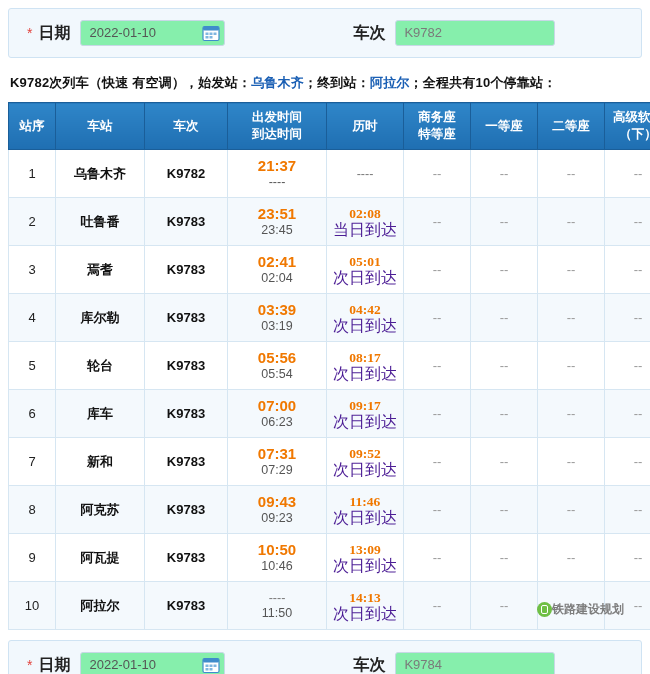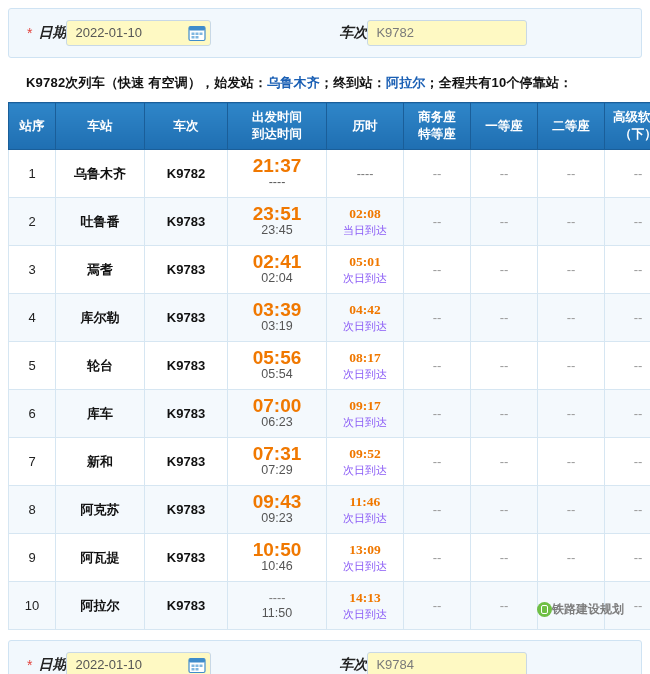--- a/index.html
+++ b/index.html
@@ -40,33 +40,33 @@
     display: flex;
     align-items: center;
     padding-left: 18px;
   }
   .req-star {
     color: #e2413b;
     font-size: 14px;
     margin-right: 6px;
   }
   .field-label {
-    font-size: 14px;
+    font-size: 16px;
     font-weight: bold;
     color: #222;
+    margin-right: 10px;
     white-space: nowrap;
-    font-style: italic;
   }
   .input-wrap {
     position: relative;
     display: inline-block;
   }
   .text-input {
     border: 1px solid #c8d8e6;
-    background: #fef9c3;
+    background: #86efac;
     height: 26px;
     line-height: 26px;
     border-radius: 3px;
     font-size: 13px;
     color: #555;
     padding: 0 28px 0 8px;
     box-sizing: border-box;
     font-family: "Liberation Sans", sans-serif;
     outline: none;
   }
@@ -85,21 +85,21 @@
     width: 18px;
     height: 18px;
     cursor: pointer;
   }
   .field-group.train {
     margin-left: 110px;
   }
 
   
   .summary {
-    margin: 16px 0 10px 26px;
+    margin: 16px 0 10px 10px;
     font-size: 13px;
     font-weight: bold;
     color: #111;
     letter-spacing: 0.2px;
   }
   .summary .hl {
     color: #1a5fb4;
   }
   .summary .normal {
     font-weight: bold;
@@ -143,38 +143,38 @@
   .c-seq { width: 42px; color: #222; }
   .c-station { width: 84px; font-weight: bold; color: #111; margin-top: 44px; }
   .c-train { width: 78px; font-weight: bold; color: #111; }
   .c-times { width: 94px; }
   .c-dur { width: 72px; }
   .c-seat { width: 62px; color: #999; }
 
   .t-dep {
     color: #f07800;
     font-weight: bold;
-    font-size: 19px;
+    font-size: 15px;
     line-height: 17px;
   }
   .t-arr {
     color: #555;
     font-size: 12.5px;
     line-height: 16px;
   }
   .d-val {
     color: #f07800;
     font-weight: bold;
     font-size: 13.5px;
     line-height: 17px;
     font-family: Liberation Serif, serif;
   }
   .d-note {
-    color: #8b5cf6;
-    font-size: 11px;
+    color: #4c1d95;
+    font-size: 16px;
     line-height: 16px;
   }
   .dash {
     color: #777;
     font-size: 12.5px;
   }
 
   
   .watermark {
     position: absolute;

